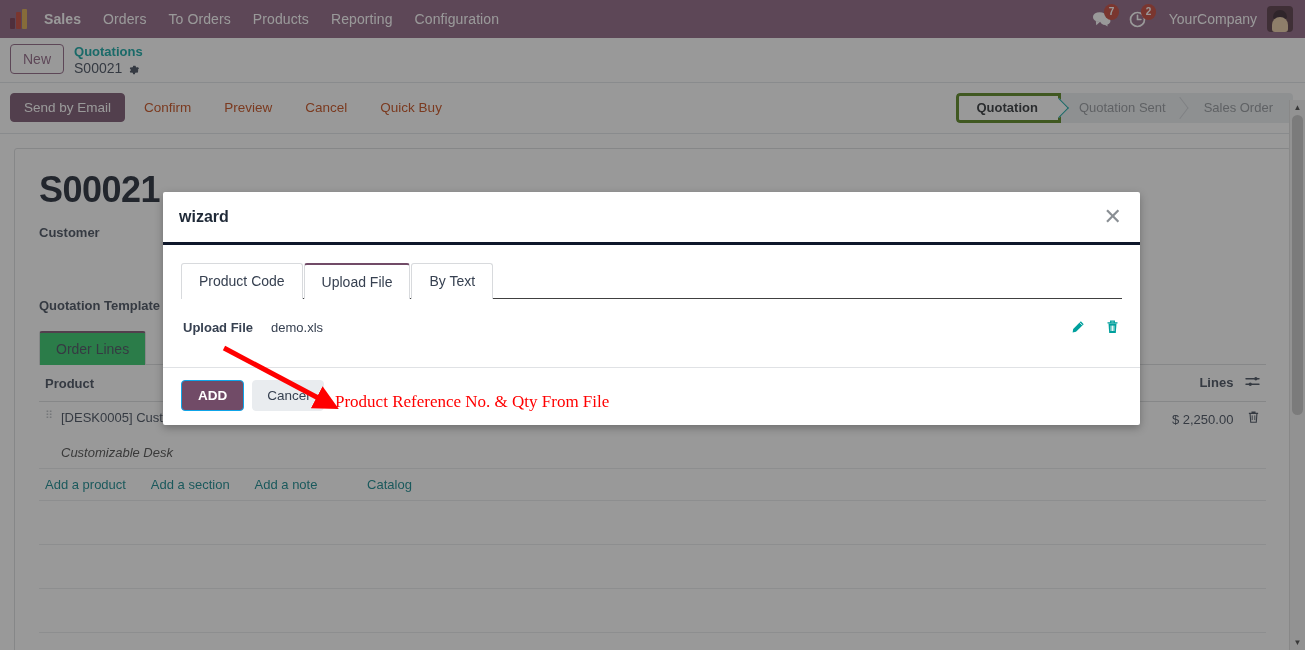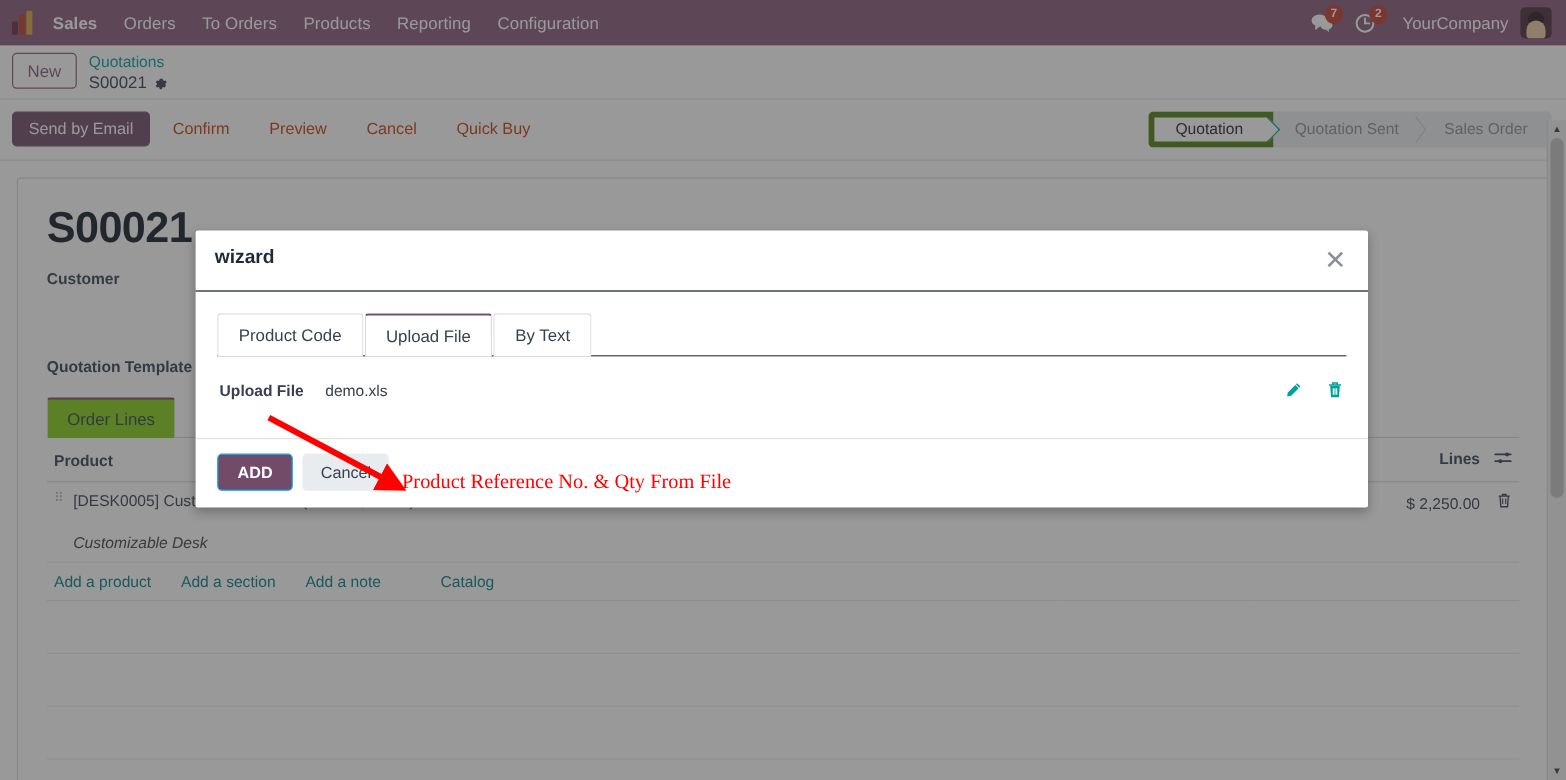--- a/index.html
+++ b/index.html
@@ -117,21 +117,21 @@
     padding: 5px 12px;
     font-size: 14px;
     cursor: pointer;
     margin-right: 10px;
     line-height: 1.3;
   }
   .bc { line-height: 1.25; }
   .bc-parent {
     color: #00A09D;
     font-size: 13px;
-    font-weight: 400;
+    font-weight: 700;
     cursor: pointer;
     display: block;
   }
   .bc-current {
     font-size: 14px;
     color: #374151;
     display: flex;
     align-items: center;
     gap: 6px;
   }
@@ -205,23 +205,23 @@
     position: absolute;
     right: -1px; top: 50%;
     width: 13px; height: 13px;
     border-top: 1px solid #c9cdd1;
     border-right: 1px solid #c9cdd1;
     transform: translateY(-50%) rotate(45deg) skew(8deg,8deg);
     pointer-events: none;
   }
   .stage.active {
     color: #212529;
-    font-weight: 400;
+    font-weight: 700;
     background: #ffffff;
-    border: 5px solid #4d7c0f;
+    border: 3px solid #4d7c0f;
     border-radius: 4px 0 0 4px;
     margin: 0;
   }
   .stage.active::after {
     border-top-color: #00A09D;
     border-right-color: #00A09D;
     background: #ffffff;
     right: -8px;
     width: 13px; height: 13px;
     transform: translateY(-50%) rotate(45deg);
@@ -267,21 +267,21 @@
     color: #374151;
     border: 1px solid transparent;
     border-bottom: none;
     margin-bottom: -1px;
     cursor: pointer;
   }
   .nb-tab.active {
     border-color: #d8dadd;
     border-top: 2px solid #714B67;
     border-radius: 3px 3px 0 0;
-    background: #84cc16;
+    background: #22c55e;
     font-weight: 400;
   }
 
   table.lines { width: 100%; border-collapse: collapse; font-size: 13px; }
   table.lines th {
     text-align: left;
     font-weight: 700;
     color: #374151;
     padding: 10px 6px;
     border-bottom: 1px solid #d8dadd;
@@ -328,23 +328,23 @@
     left: 163px;
     top: 192px;
     width: 977px;
     background: #ffffff;
     box-shadow: 0 3px 9px rgba(0,0,0,.28);
     z-index: 60;
     border-radius: 2px;
   }
   .modal-head {
     display: flex;
-    align-items: flex-start;
+    align-items: center;
     padding: 14px 18px 14px 16px;
-    border-bottom: 1px solid #0f172a;
+    border-bottom: 3px solid #0f172a;
   }
   .modal-title {
     font-size: 16px;
     font-weight: 700;
     color: #1f2937;
   }
   .modal-x {
     margin-left: auto;
     font-size: 22px;
     line-height: 1;

